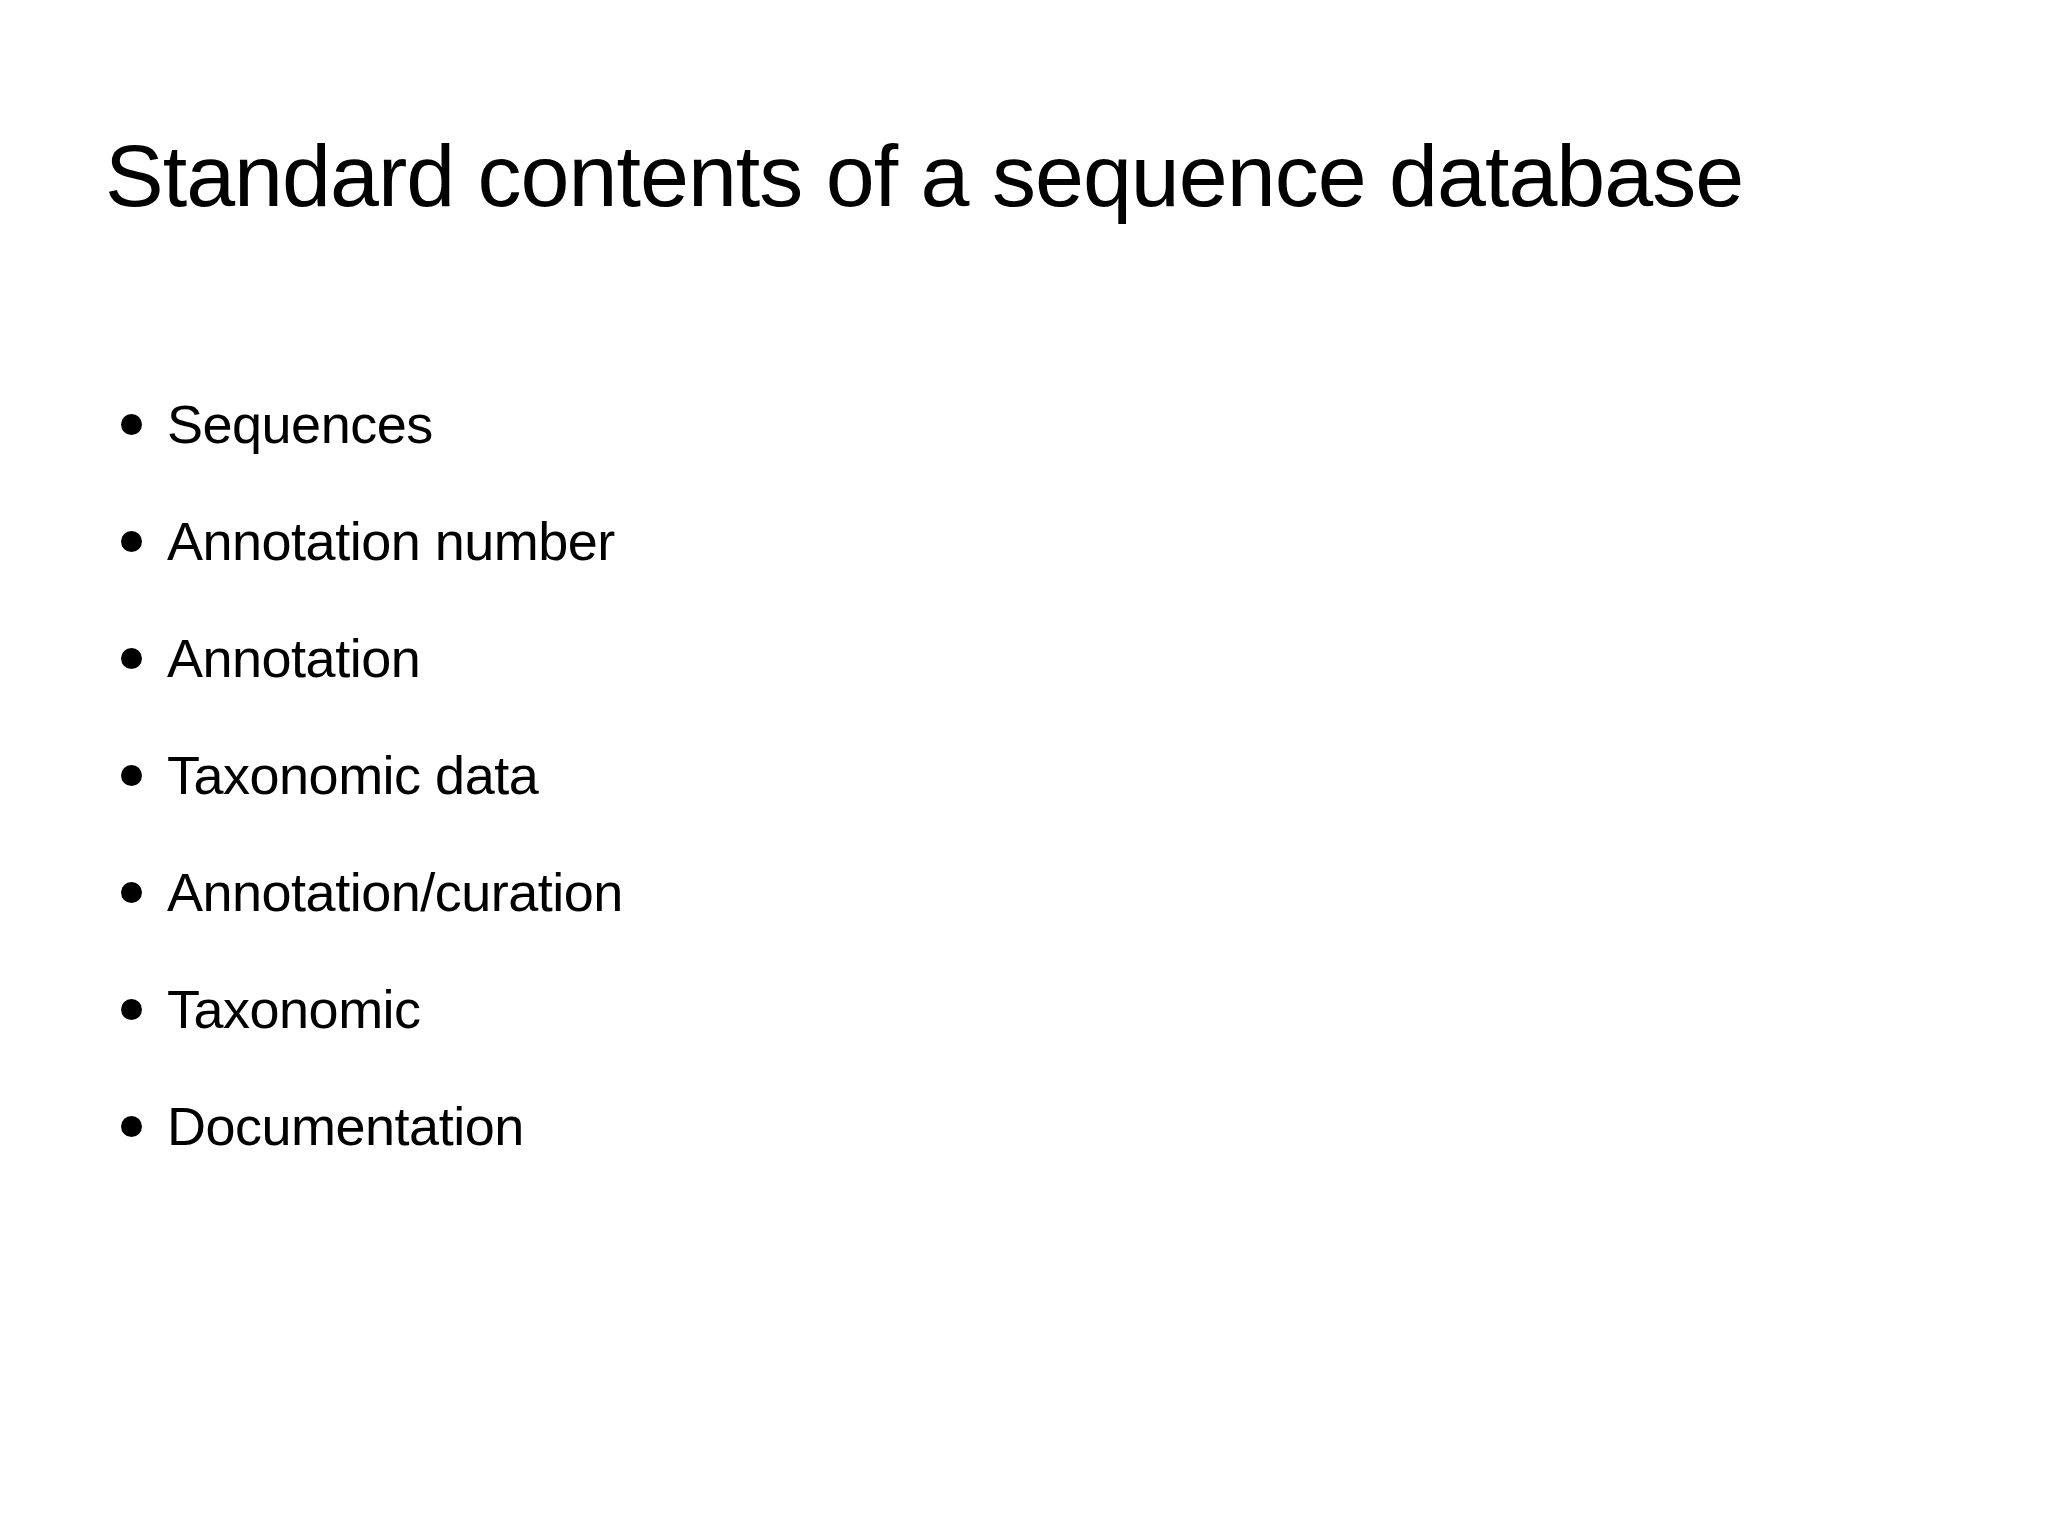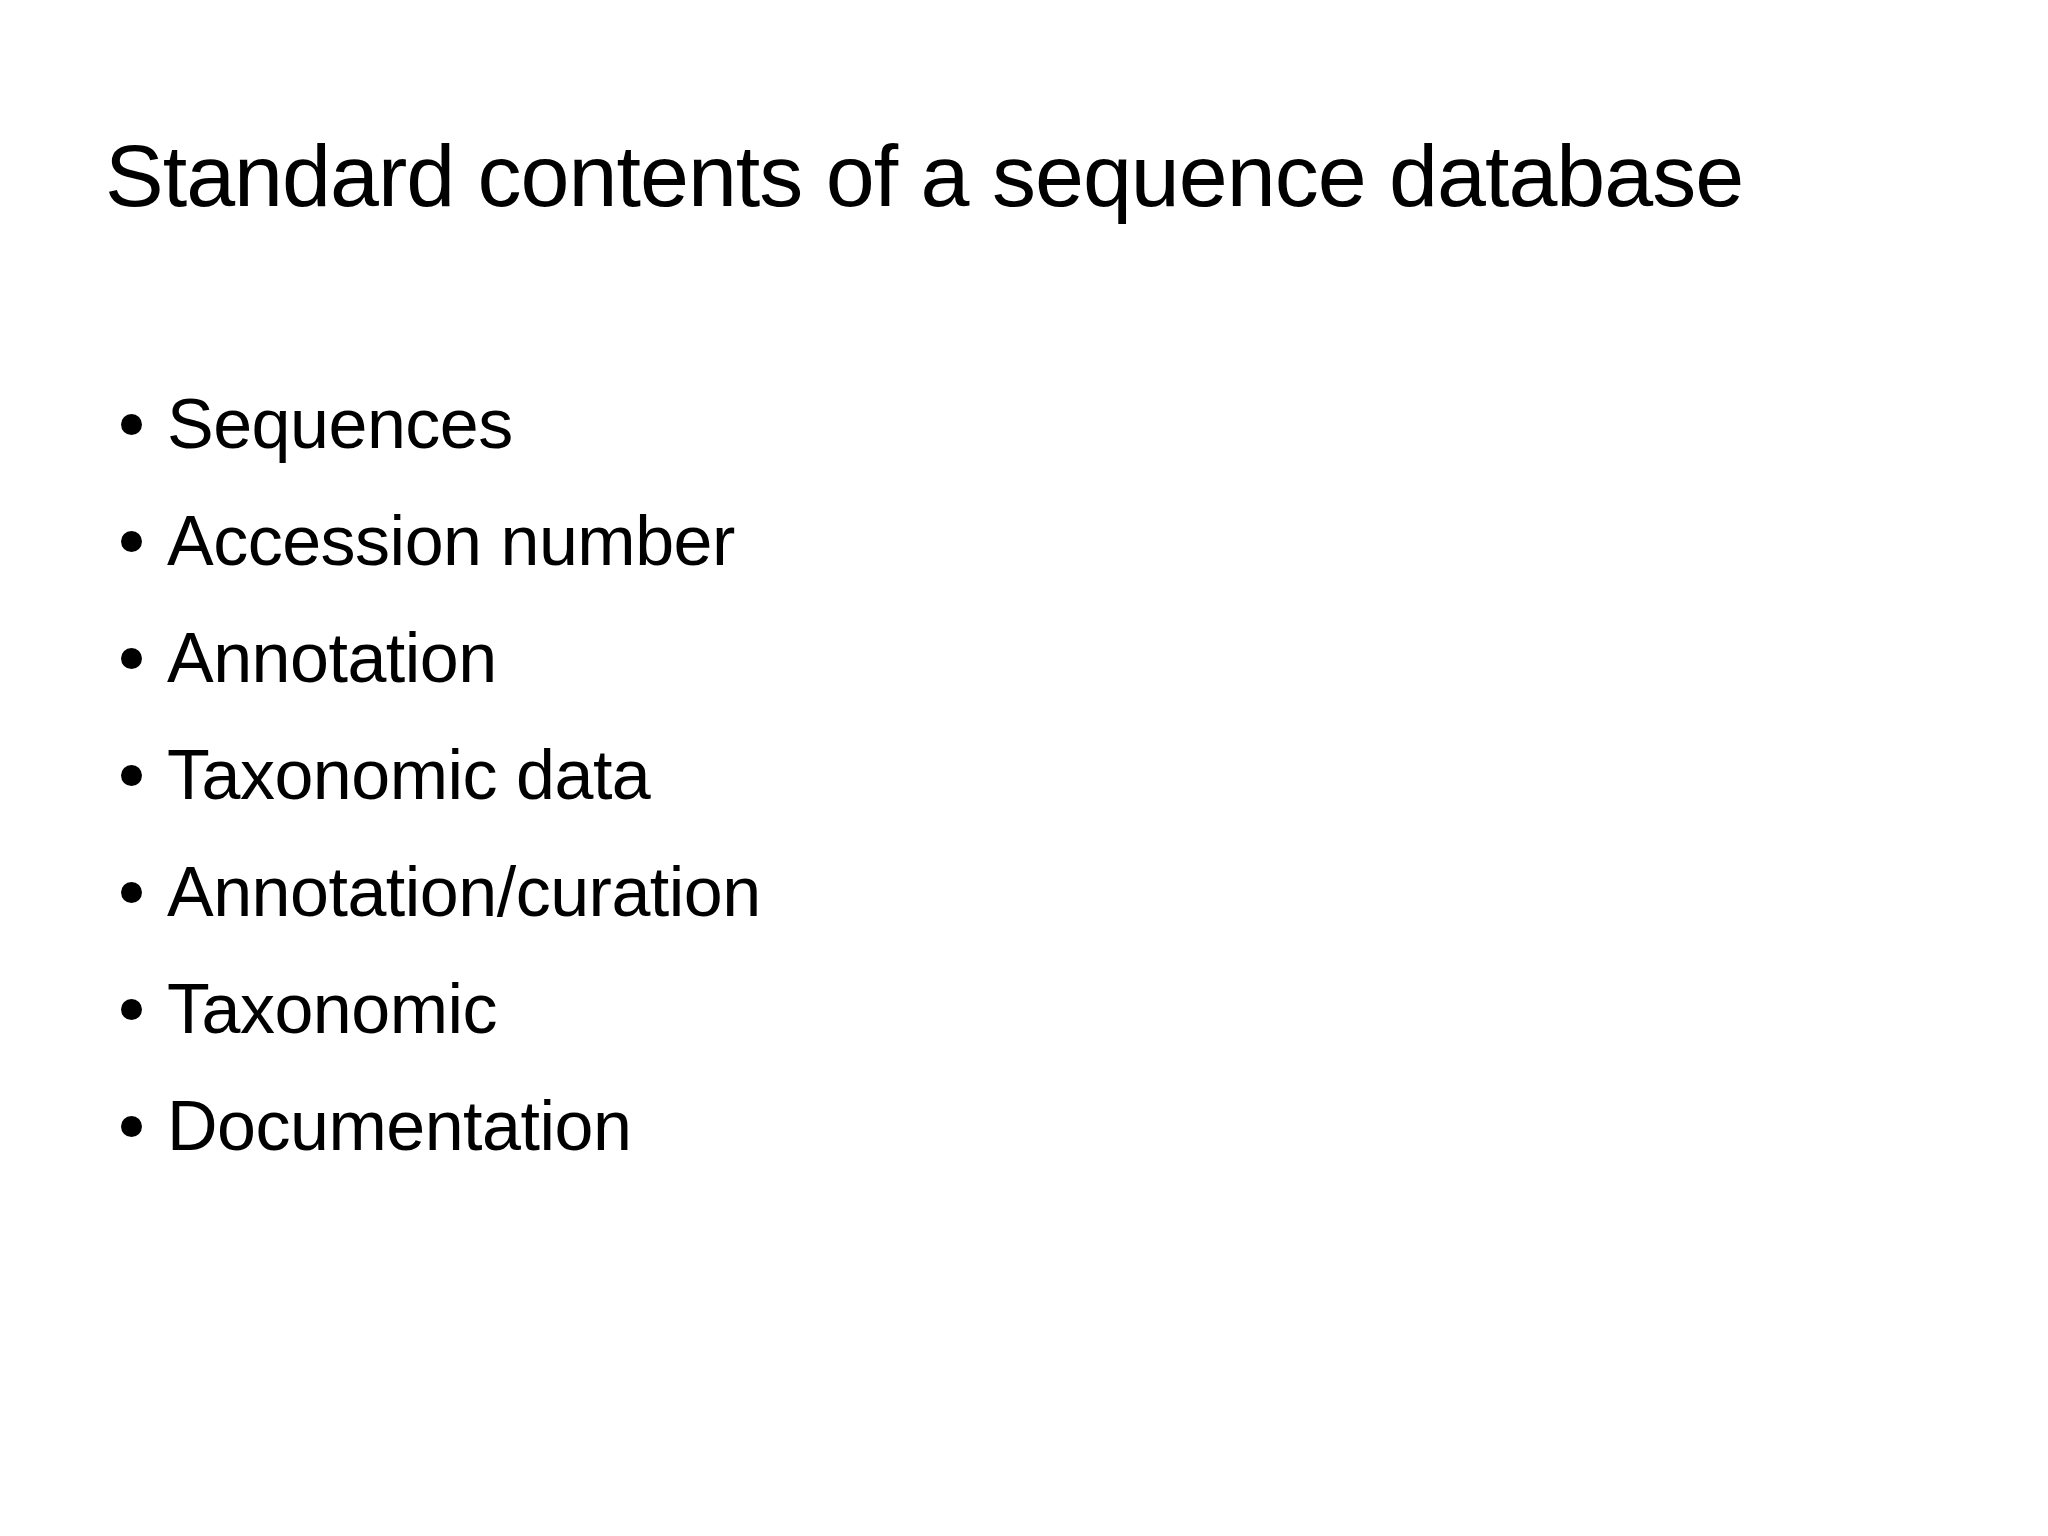--- a/index.html
+++ b/index.html
@@ -35,21 +35,21 @@
     top: 366px;
     margin: 0;
     padding: 0;
     list-style: none;
   }
   .bullet-item {
     position: relative;
     height: 117px;
     line-height: 117px;
     padding-left: 62px;
-    font-size: 70px;
+    font-size: 54px;
     letter-spacing: -0.5px;
     white-space: nowrap;
   }
   .bullet-dot {
     position: absolute;
     left: 16px;
     top: calc(50% - 11px);
     width: 21px;
     height: 21px;
     border-radius: 50%;
@@ -62,21 +62,21 @@
 <div class="slide">
   <h1 class="slide-title">Standard contents of a sequence database</h1>
 
   <ul class="bullet-list">
     <li class="bullet-item">
       <span class="bullet-dot"></span>
       <span>Sequences</span>
     </li>
     <li class="bullet-item">
       <span class="bullet-dot"></span>
-      <span>Accession number</span>
+      <span>Annotation number</span>
     </li>
     <li class="bullet-item">
       <span class="bullet-dot"></span>
       <span>Annotation</span>
     </li>
     <li class="bullet-item">
       <span class="bullet-dot"></span>
       <span>Taxonomic data</span>
     </li>
     <li class="bullet-item">

